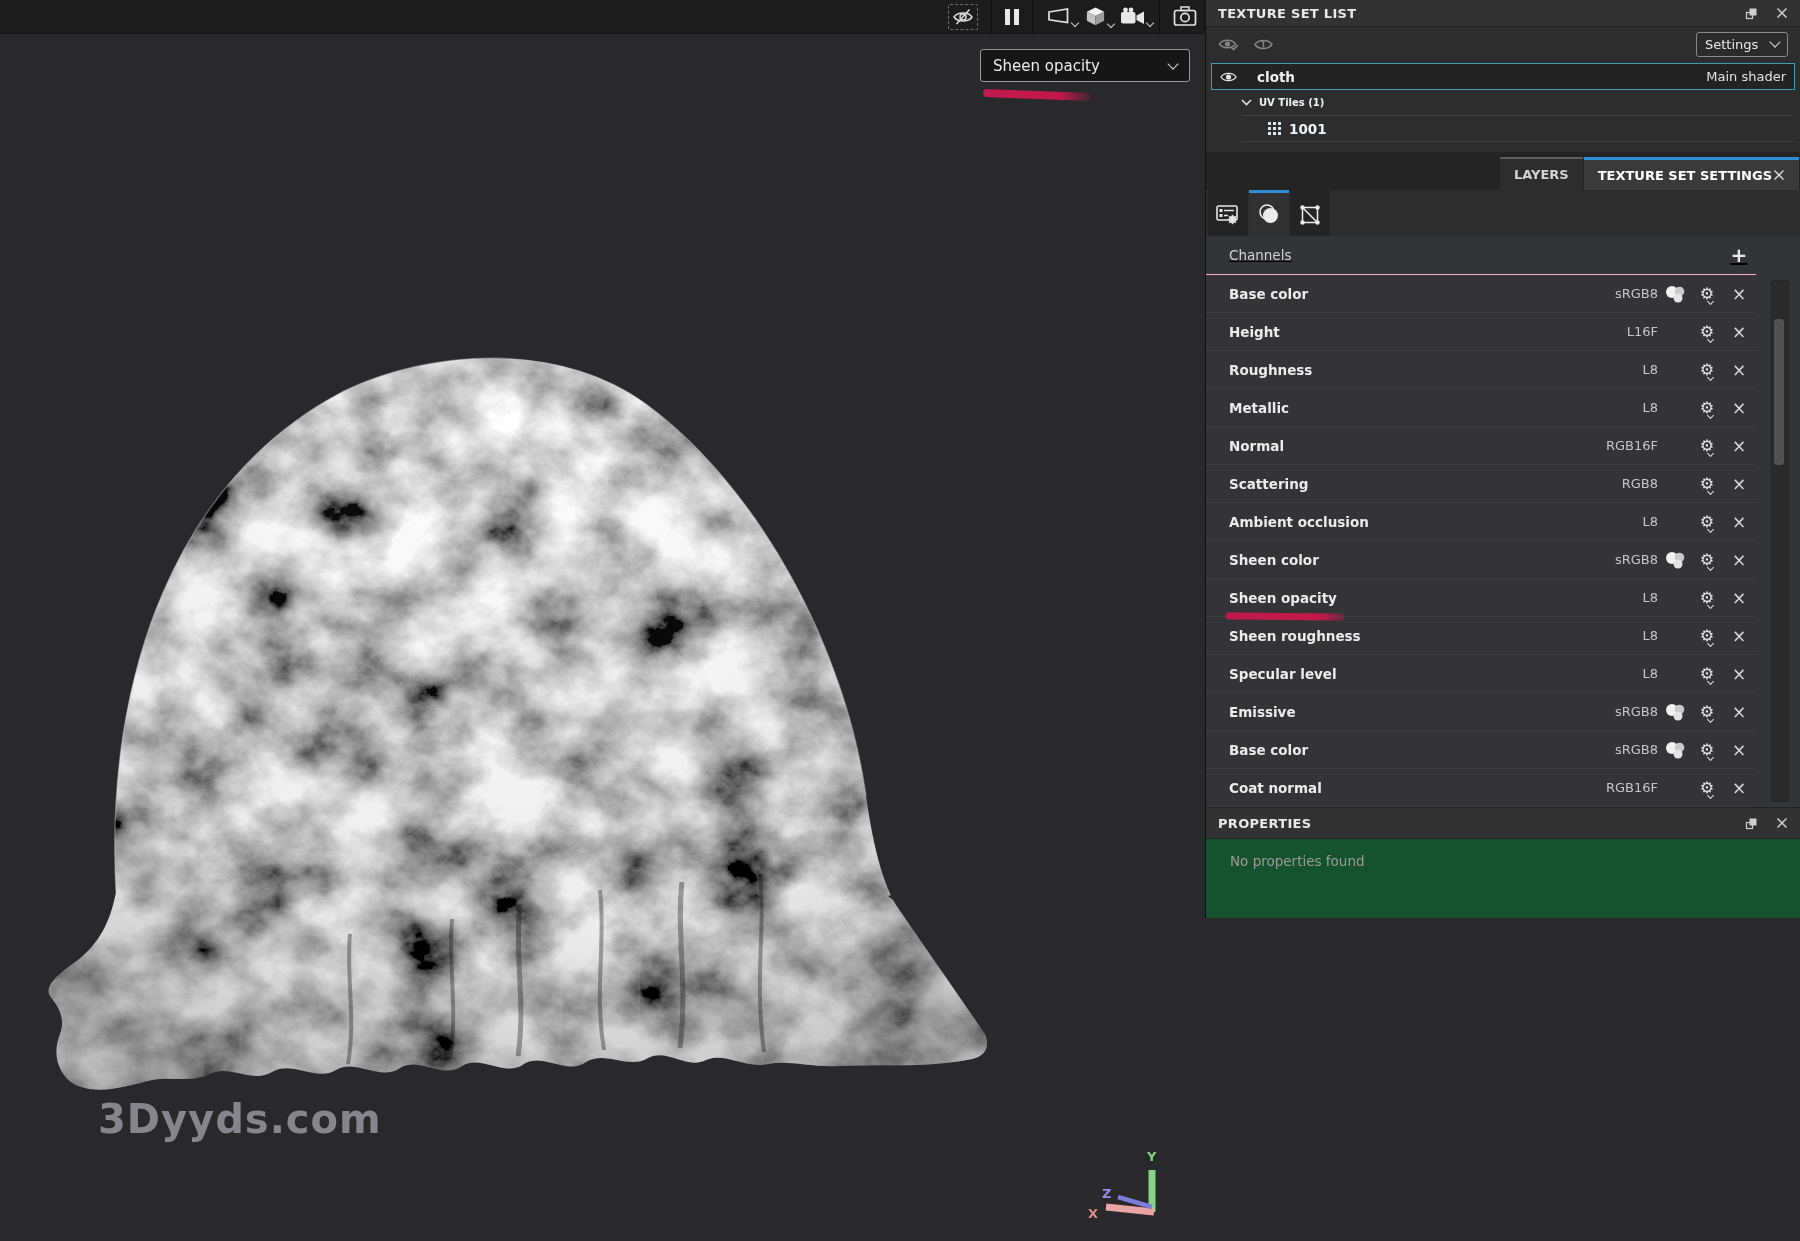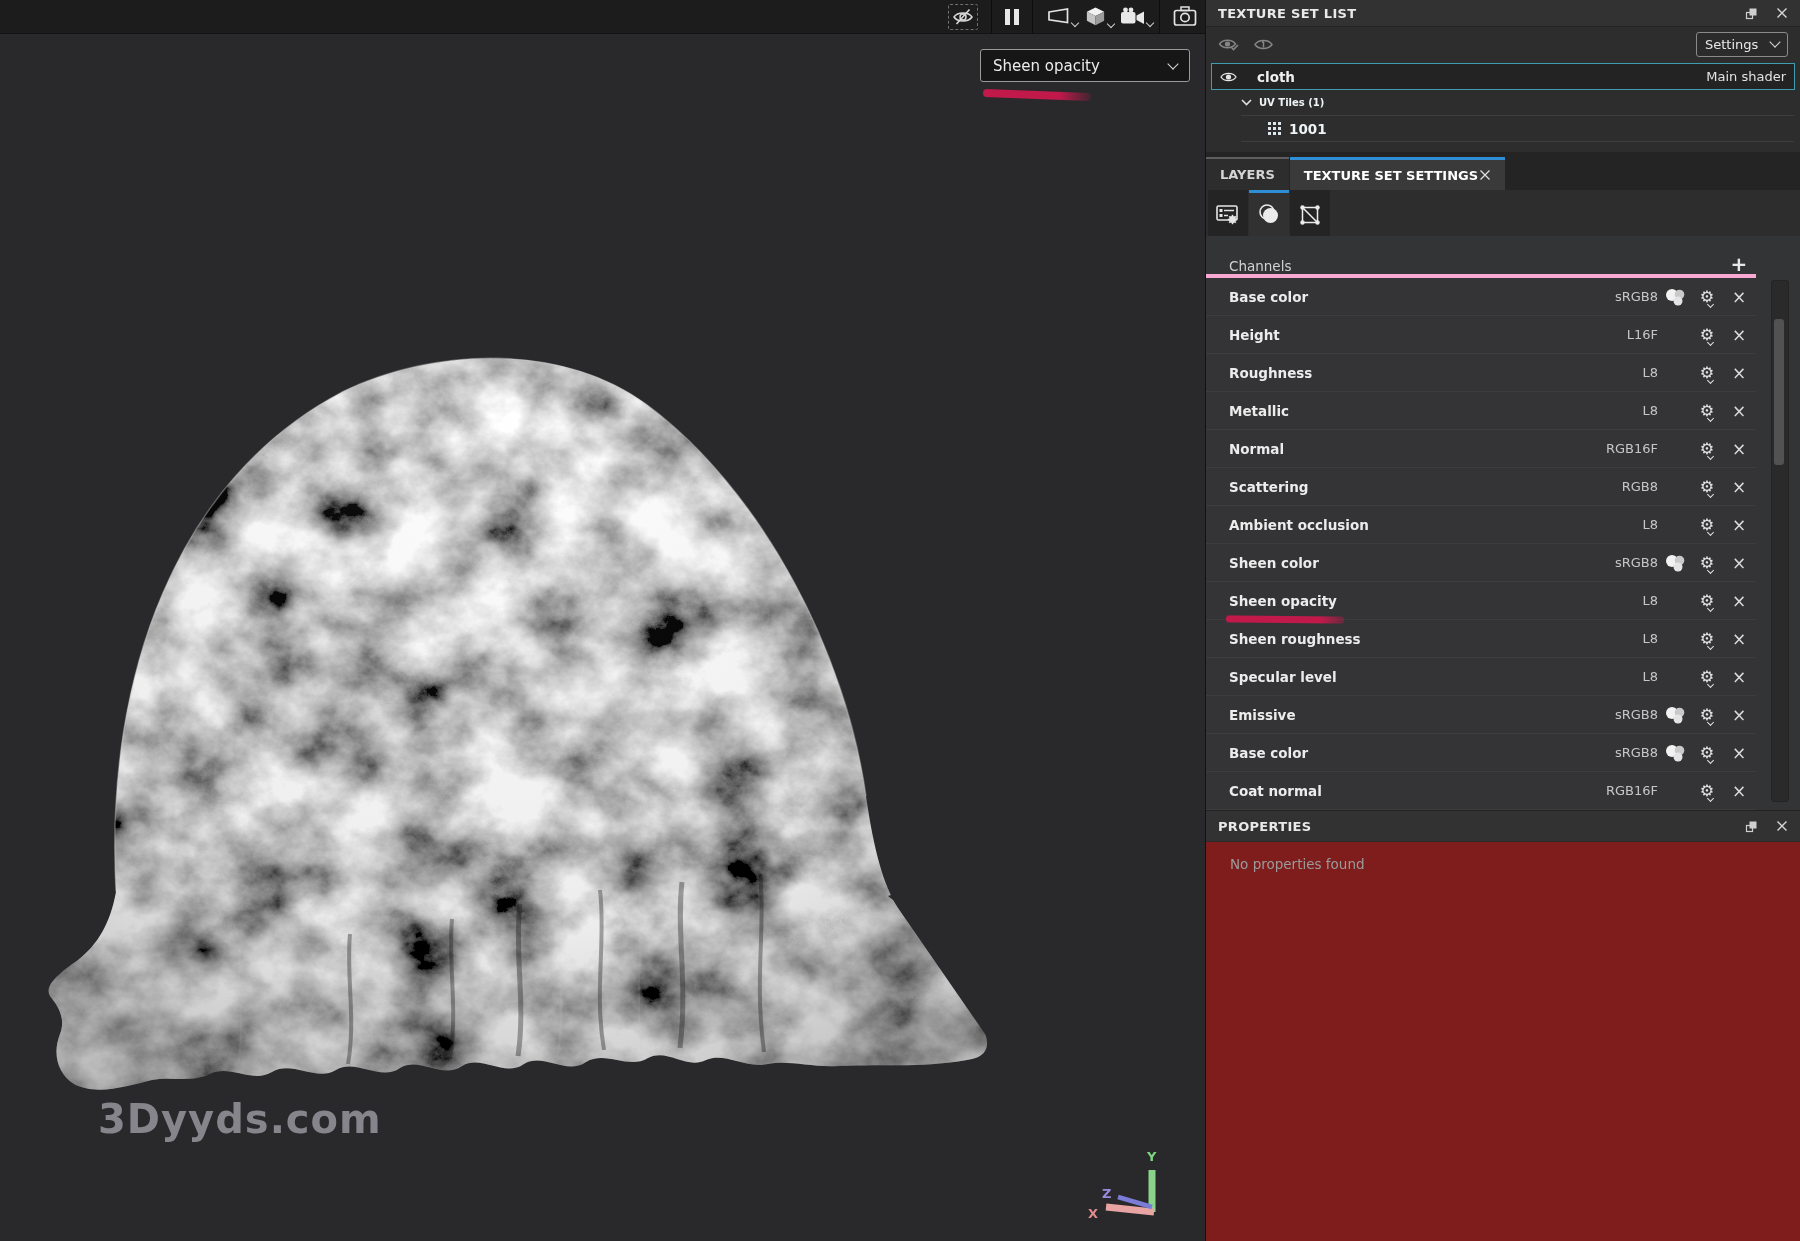--- a/index.html
+++ b/index.html
@@ -19,50 +19,50 @@
   .viewport{position:absolute;left:0;top:34px;width:1205px;height:1207px;background:#29282b;overflow:hidden;}
   .cloth-svg{position:absolute;left:0;top:0;}
   .watermark{position:absolute;left:98px;top:1062px;font-size:40px;font-weight:bold;color:#85858b;letter-spacing:1px;}
   .vp-dropdown{position:absolute;left:980px;top:15px;width:210px;height:33px;background:#161616;border:1px solid #9a9a9a;border-radius:3px;display:flex;align-items:center;box-sizing:border-box;padding:0 12px;}
   .vp-dropdown .label{font-size:15px;color:#ececec;flex:1;}
   .caret{width:7px;height:7px;border-right:1.7px solid #d8d8d8;border-bottom:1.7px solid #d8d8d8;transform:rotate(45deg);margin-top:-4px;}
   .marker-stroke{position:absolute;left:983px;top:57px;width:108px;height:8px;border-radius:4px;transform:rotate(2.2deg);filter:blur(0.6px);background:linear-gradient(90deg,var(--red) 0%,var(--red) 70%,rgba(194,25,75,0.15) 100%);}
   .gizmo{position:absolute;left:1080px;top:1112px;}
 
   
-  .panel{position:absolute;left:1205px;top:0;width:595px;height:1241px;background:#7f1d1d;border-left:1px solid #121212;box-sizing:border-box;}
+  .panel{position:absolute;left:1205px;top:0;width:595px;height:918px;background:#14532d;border-left:1px solid #121212;box-sizing:border-box;}
   .panel-header{height:26px;background:#323232;border-bottom:1px solid #242424;display:flex;align-items:center;padding:0 12px;}
   .panel-title{font-size:13px;font-weight:bold;color:#e9e9e9;letter-spacing:.3px;flex:1;}
   .win-icons{display:flex;align-items:center;gap:18px;}
 
   .tsl-section{background:#2d2d2e;padding-bottom:10px;}
   .tsl-toolbar{height:34px;display:flex;align-items:center;padding:0 12px;gap:14px;}
   .spacer{flex:1;}
   .settings-dd{width:92px;height:25px;border:1px solid #8a8a8a;border-radius:3px;background:#2b2b2b;display:flex;align-items:center;padding:0 8px;box-sizing:border-box;}
   .settings-dd .label{font-size:13px;color:#e8e8e8;flex:1;}
 
   .set-row{margin:2px 5px 0 5px;height:27px;border:1px solid var(--teal);background:#232323;display:flex;align-items:center;padding:0 8px;box-sizing:border-box;}
   .set-row .name{font-size:13.5px;font-weight:bold;color:#f0f0f0;margin-left:20px;flex:1;}
   .set-row .shader{font-size:13px;color:#e2e2e2;}
   .uv-row{height:25px;margin-left:35px;margin-right:6px;border-bottom:1px solid #3e3e3e;display:flex;align-items:center;gap:7px;}
   .uv-row .label{font-size:10px;font-weight:bold;color:#eef3f5;}
   .tile-row{height:25px;margin-left:35px;margin-right:6px;border-bottom:1px solid #3e3e3e;display:flex;align-items:center;gap:8px;padding-left:27px;}
   .tile-row .label{font-size:13.5px;font-weight:bold;color:#eef3f5;}
 
-  .tabbar{height:38px;background:#242424;display:flex;align-items:flex-end;}
+  .tabbar{height:38px;background:#242424;display:flex;align-items:flex-end;justify-content:flex-end;}
   .tab{height:31px;display:flex;align-items:center;padding:0 14px;font-size:13px;font-weight:bold;color:#d4d4d4;background:#2d2d2d;border-top:2px solid #5f5f5f;margin-right:1px;}
   .tab.active{background:#3a3a3a;border-top:3px solid var(--accent);color:#fff;gap:1px;height:30px;}
 
   .subtoolbar{height:46px;background:#2d2d2e;display:flex;align-items:stretch;padding-left:2px;}
   .sub-btn{width:40px;display:flex;align-items:center;justify-content:center;background:#242424;border-top:3px solid transparent;margin-right:1px;box-sizing:border-box;}
   .sub-btn.active{background:#313131;border-top:3px solid var(--accent);}
 
   .channels{position:relative;background:#333436;}
   .ch-inner{padding-right:44px;}
-  .ch-header{height:38px;display:flex;align-items:flex-end;padding-left:23px;border-bottom:4px solid #f9a8d4;}
+  .ch-header{height:38px;display:flex;align-items:center;padding-left:23px;border-bottom:1px solid #f9a8d4;text-decoration:underline;}
   .ch-header .label{font-size:13.5px;color:#d2d2d2;flex:1;}
   .plus-btn{width:34px;text-align:center;font-size:20px;font-weight:bold;color:#e8e8e8;line-height:20px;}
   .ch-row{position:relative;height:37px;display:flex;align-items:center;padding-left:23px;border-bottom:1px solid #3d3d3d;background:#343436;}
   .ch-name{flex:1;font-size:13.5px;font-weight:bold;color:#ececec;}
   .ch-fmt{font-size:13px;color:#c6c6c6;min-width:52px;text-align:right;}
   .ch-circles{width:34px;display:flex;justify-content:center;}
   .ch-circles.hidden{visibility:hidden;}
   .ch-gear{position:relative;width:30px;text-align:center;font-size:16px;color:#e3e3e3;}
   .ch-gear::after{content:"";position:absolute;left:16px;bottom:-1px;width:4px;height:4px;border-right:1.4px solid #e3e3e3;border-bottom:1.4px solid #e3e3e3;transform:rotate(45deg);}
   .ch-close{width:34px;text-align:center;font-size:17px;color:#dadada;}

